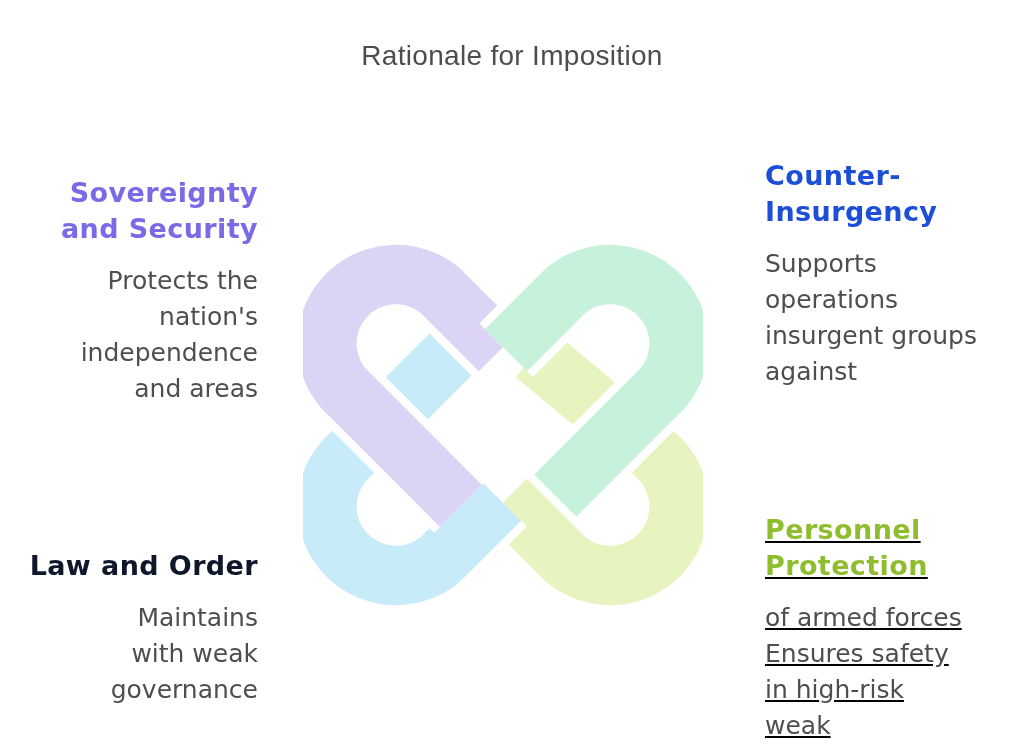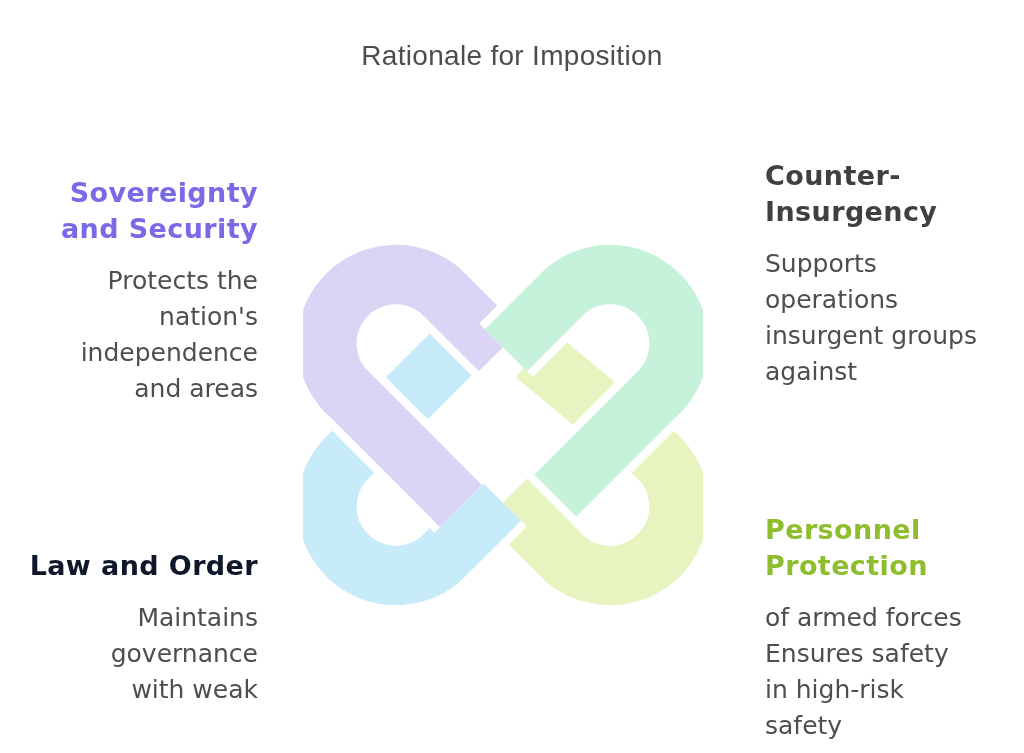--- a/index.html
+++ b/index.html
@@ -28,23 +28,23 @@
   .quad .desc{
     margin-top:16px;
     font-size:25px;font-weight:400;
     line-height:36px;
     color:#4e4e4e;
   }
   .quad span{display:block;white-space:nowrap;}
   .q-tl{right:766px;top:175px;text-align:right;}
   .q-tr{left:765px;top:158px;text-align:left;}
   .q-bl{right:766px;top:548px;text-align:right;}
-  .q-br{left:765px;top:512px;text-align:left;}
+  .q-br{left:765px;top:512px;text-align:left;text-decoration:underline;}
   .c-purple{color:#7a6ae6;margin-left:28px;}
-  .c-green{color:#404040;}
+  .c-green{color:#1d4ed8;}
   .c-cyan{color:#0f172a;}
   .c-olive{color:#8ebe2e;}
   .knot{position:absolute;left:303px;top:215px;}
   .knot path{fill:none;}
   .halo{stroke:#ffffff;stroke-width:74;}
   .strand{stroke-width:58;}
 </style>
 </head>
 <body>
 
@@ -101,31 +101,31 @@
     </div>
   </div>
 
   <div class="quad q-bl">
     <div class="heading c-cyan">
       <span>Law and Order</span>
       <span></span>
     </div>
     <div class="desc">
       <span>Maintains</span>
+      <span>with weak</span>
       <span>governance</span>
-      <span>with weak</span>
     </div>
   </div>
 
   <div class="quad q-br">
     <div class="heading c-olive">
       <span>Personnel</span>
       <span>Protection</span>
     </div>
     <div class="desc">
       <span>of armed forces</span>
       <span>Ensures safety</span>
       <span>in high-risk</span>
-      <span>safety</span>
+      <span>weak</span>
     </div>
   </div>
 
 </div>
 
 </body></html>

